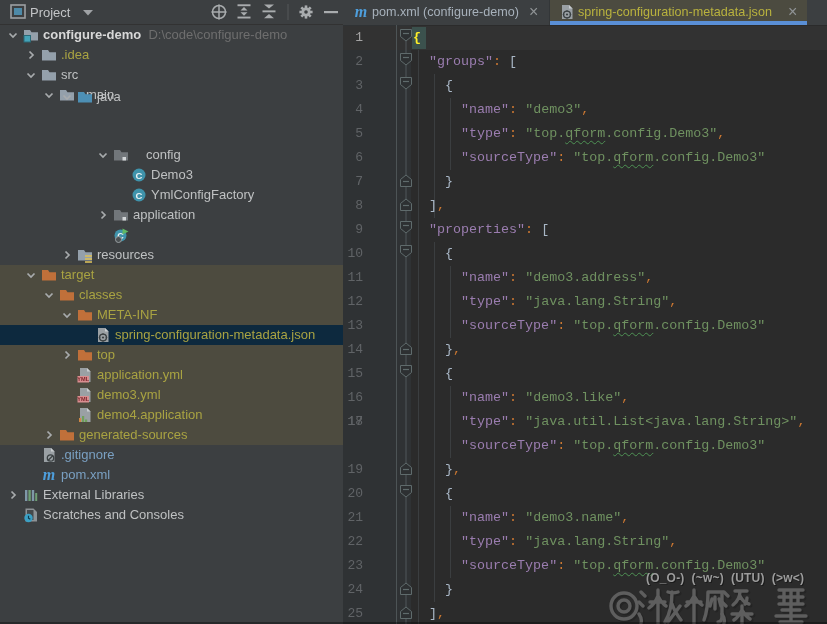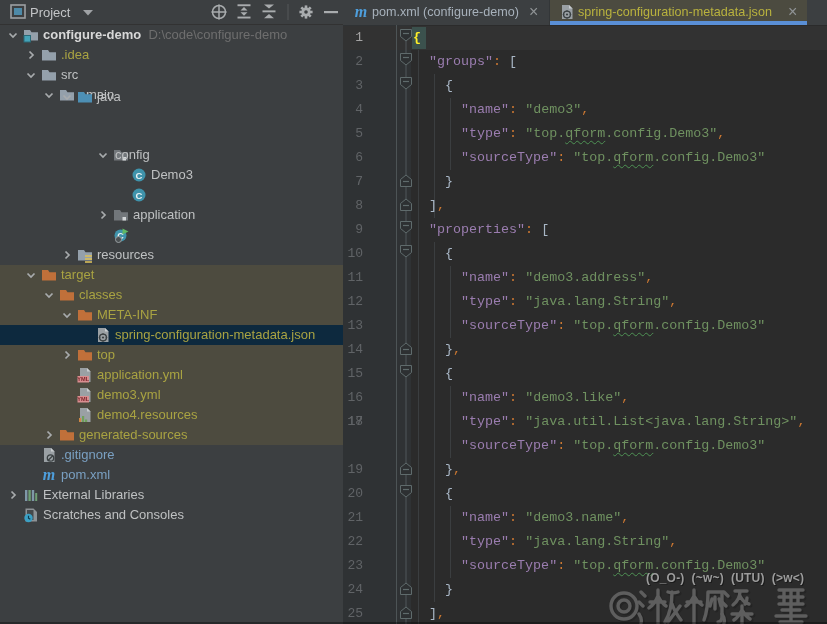--- a/index.html
+++ b/index.html
@@ -276,38 +276,39 @@
           <svg width="16" height="16" viewBox="0 0 16 16">
             <polyline points="4.5,6.5 8,10 11.5,6.5" fill="none" stroke="#a8abad" stroke-width="1.7"></polyline>
           </svg>
         </span>
         <span class="ci" style="left:113px">
           <svg width="16" height="16" viewBox="0 0 16 16">
             <path fill="#72777b" d="M1 3h6l1.5 2.2H15v8.3H1z"></path>
             <rect x="9.5" y="10" width="3.5" height="3.5" fill="#d2d6d8"></rect>
           </svg>
         </span>
-        <span class="lbl t-n" style="left:115px">config</span>
+        <span class="lbl t-n" style="left:146px">config</span>
       </div>
 <div class="row " style="top:165px">
         <span class="ci" style="left:131px">
           <svg width="16" height="16" viewBox="0 0 16 16">
             <circle cx="8" cy="8" r="6.5" fill="#3f93ab"></circle>
             <text x="8" y="11.5" font-family="Liberation Sans" font-size="9.5" font-weight="bold" fill="#eaf2f4" text-anchor="middle">C</text>
           </svg>
         </span>
         <span class="lbl t-n" style="left:151px">Demo3</span>
       </div>
 <div class="row " style="top:185px">
         <span class="ci" style="left:131px">
           <svg width="16" height="16" viewBox="0 0 16 16">
             <circle cx="8" cy="8" r="6.5" fill="#3f93ab"></circle>
             <text x="8" y="11.5" font-family="Liberation Sans" font-size="9.5" font-weight="bold" fill="#eaf2f4" text-anchor="middle">C</text>
           </svg>
         </span>
+        <span class="lbl t-n" style="left:151px">YmlConfigFactory</span>
       </div>
 <div class="row " style="top:205px">
         <span class="ci" style="left:95px">
           <svg width="16" height="16" viewBox="0 0 16 16">
             <polyline points="6.5,4.5 10,8 6.5,11.5" fill="none" stroke="#a8abad" stroke-width="1.7"></polyline>
           </svg>
         </span>
         <span class="ci" style="left:113px">
           <svg width="16" height="16" viewBox="0 0 16 16">
             <path fill="#72777b" d="M1 3h6l1.5 2.2H15v8.3H1z"></path>
@@ -438,21 +439,21 @@
 <div class="row r-y" style="top:405px">
         <span class="ci" style="left:77px">
           <svg width="16" height="16" viewBox="0 0 16 16">
             <path fill="#9aa0a4" d="M3 1h7l3.5 3.5V15H3z"></path>
             <path fill="#c9cdd0" d="M10 1l3.5 3.5H10z"></path>
             <rect x="2" y="11" width="2.2" height="4" fill="#d08844"></rect>
             <rect x="5" y="9" width="2.2" height="6" fill="#6fa05c"></rect>
             <rect x="8" y="12.5" width="2.2" height="2.5" fill="#6fa05c"></rect>
           </svg>
         </span>
-        <span class="lbl t-o" style="left:97px">demo4.resources</span>
+        <span class="lbl t-o" style="left:97px">demo4.application</span>
       </div>
 <div class="row r-y" style="top:425px">
         <span class="ci" style="left:41px">
           <svg width="16" height="16" viewBox="0 0 16 16">
             <polyline points="6.5,4.5 10,8 6.5,11.5" fill="none" stroke="#a8abad" stroke-width="1.7"></polyline>
           </svg>
         </span>
         <span class="ci" style="left:59px">
           <svg width="16" height="16" viewBox="0 0 16 16">
             <path fill="#c0703a" d="M1 3h6l1.5 2.2H15v8.3H1z"></path>

